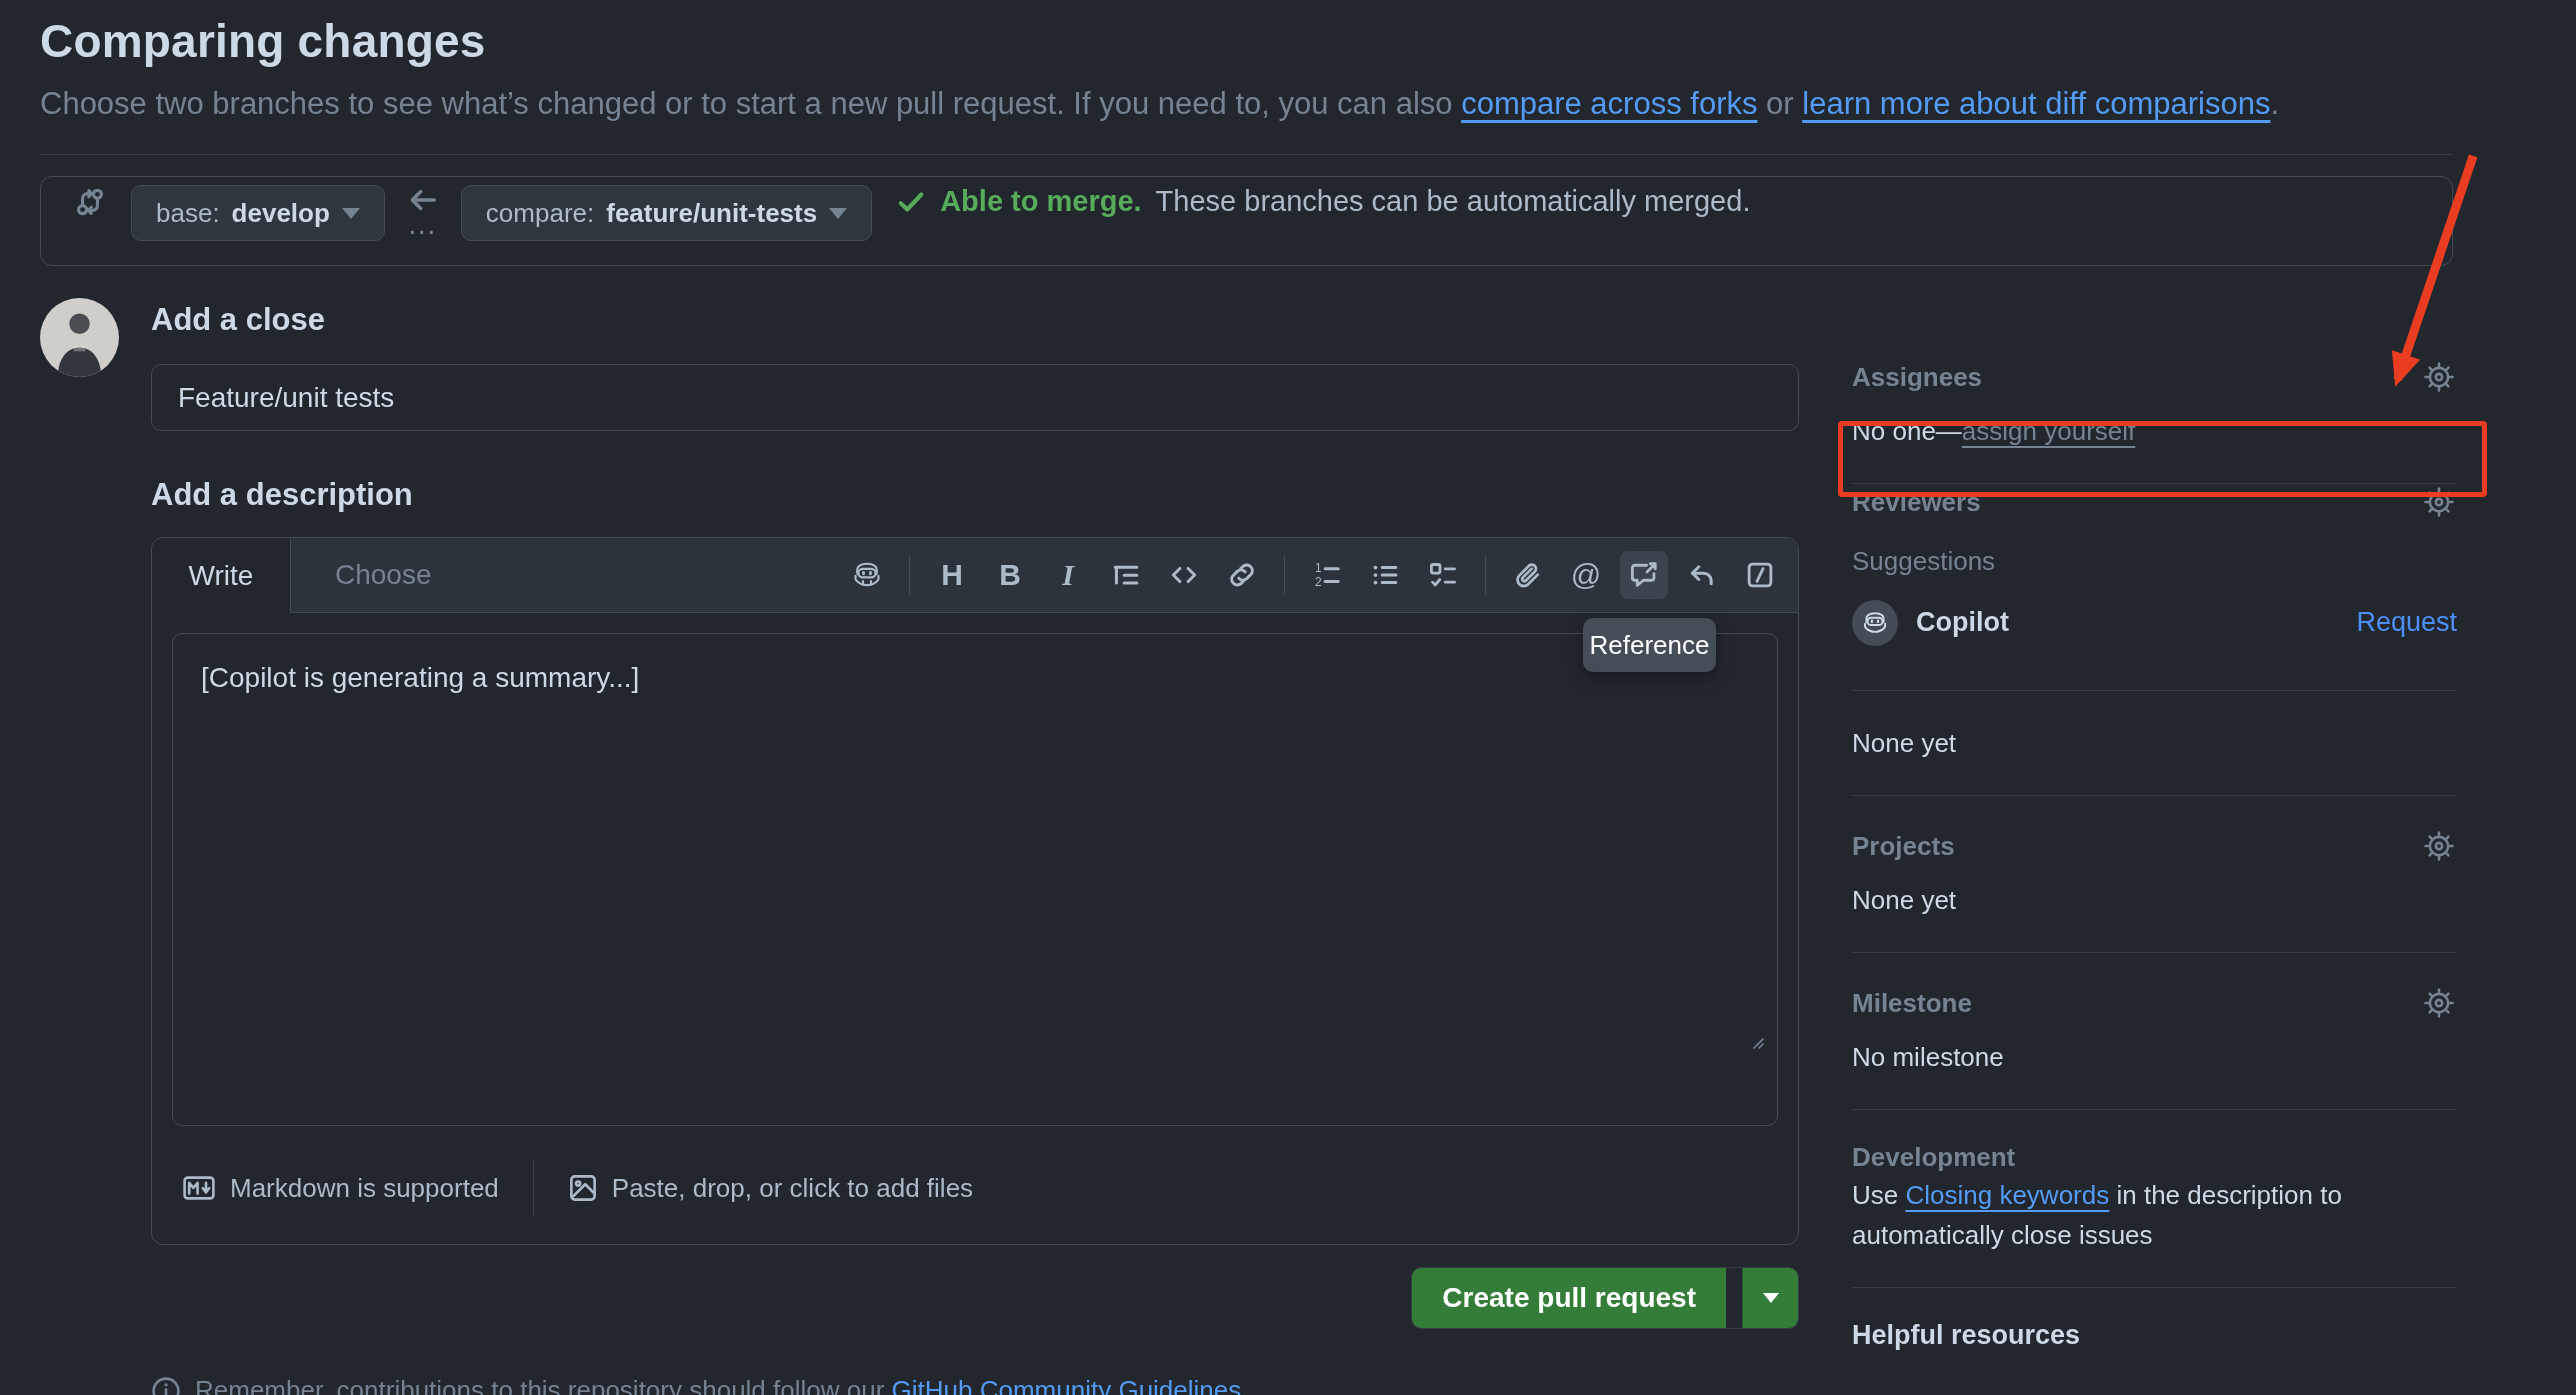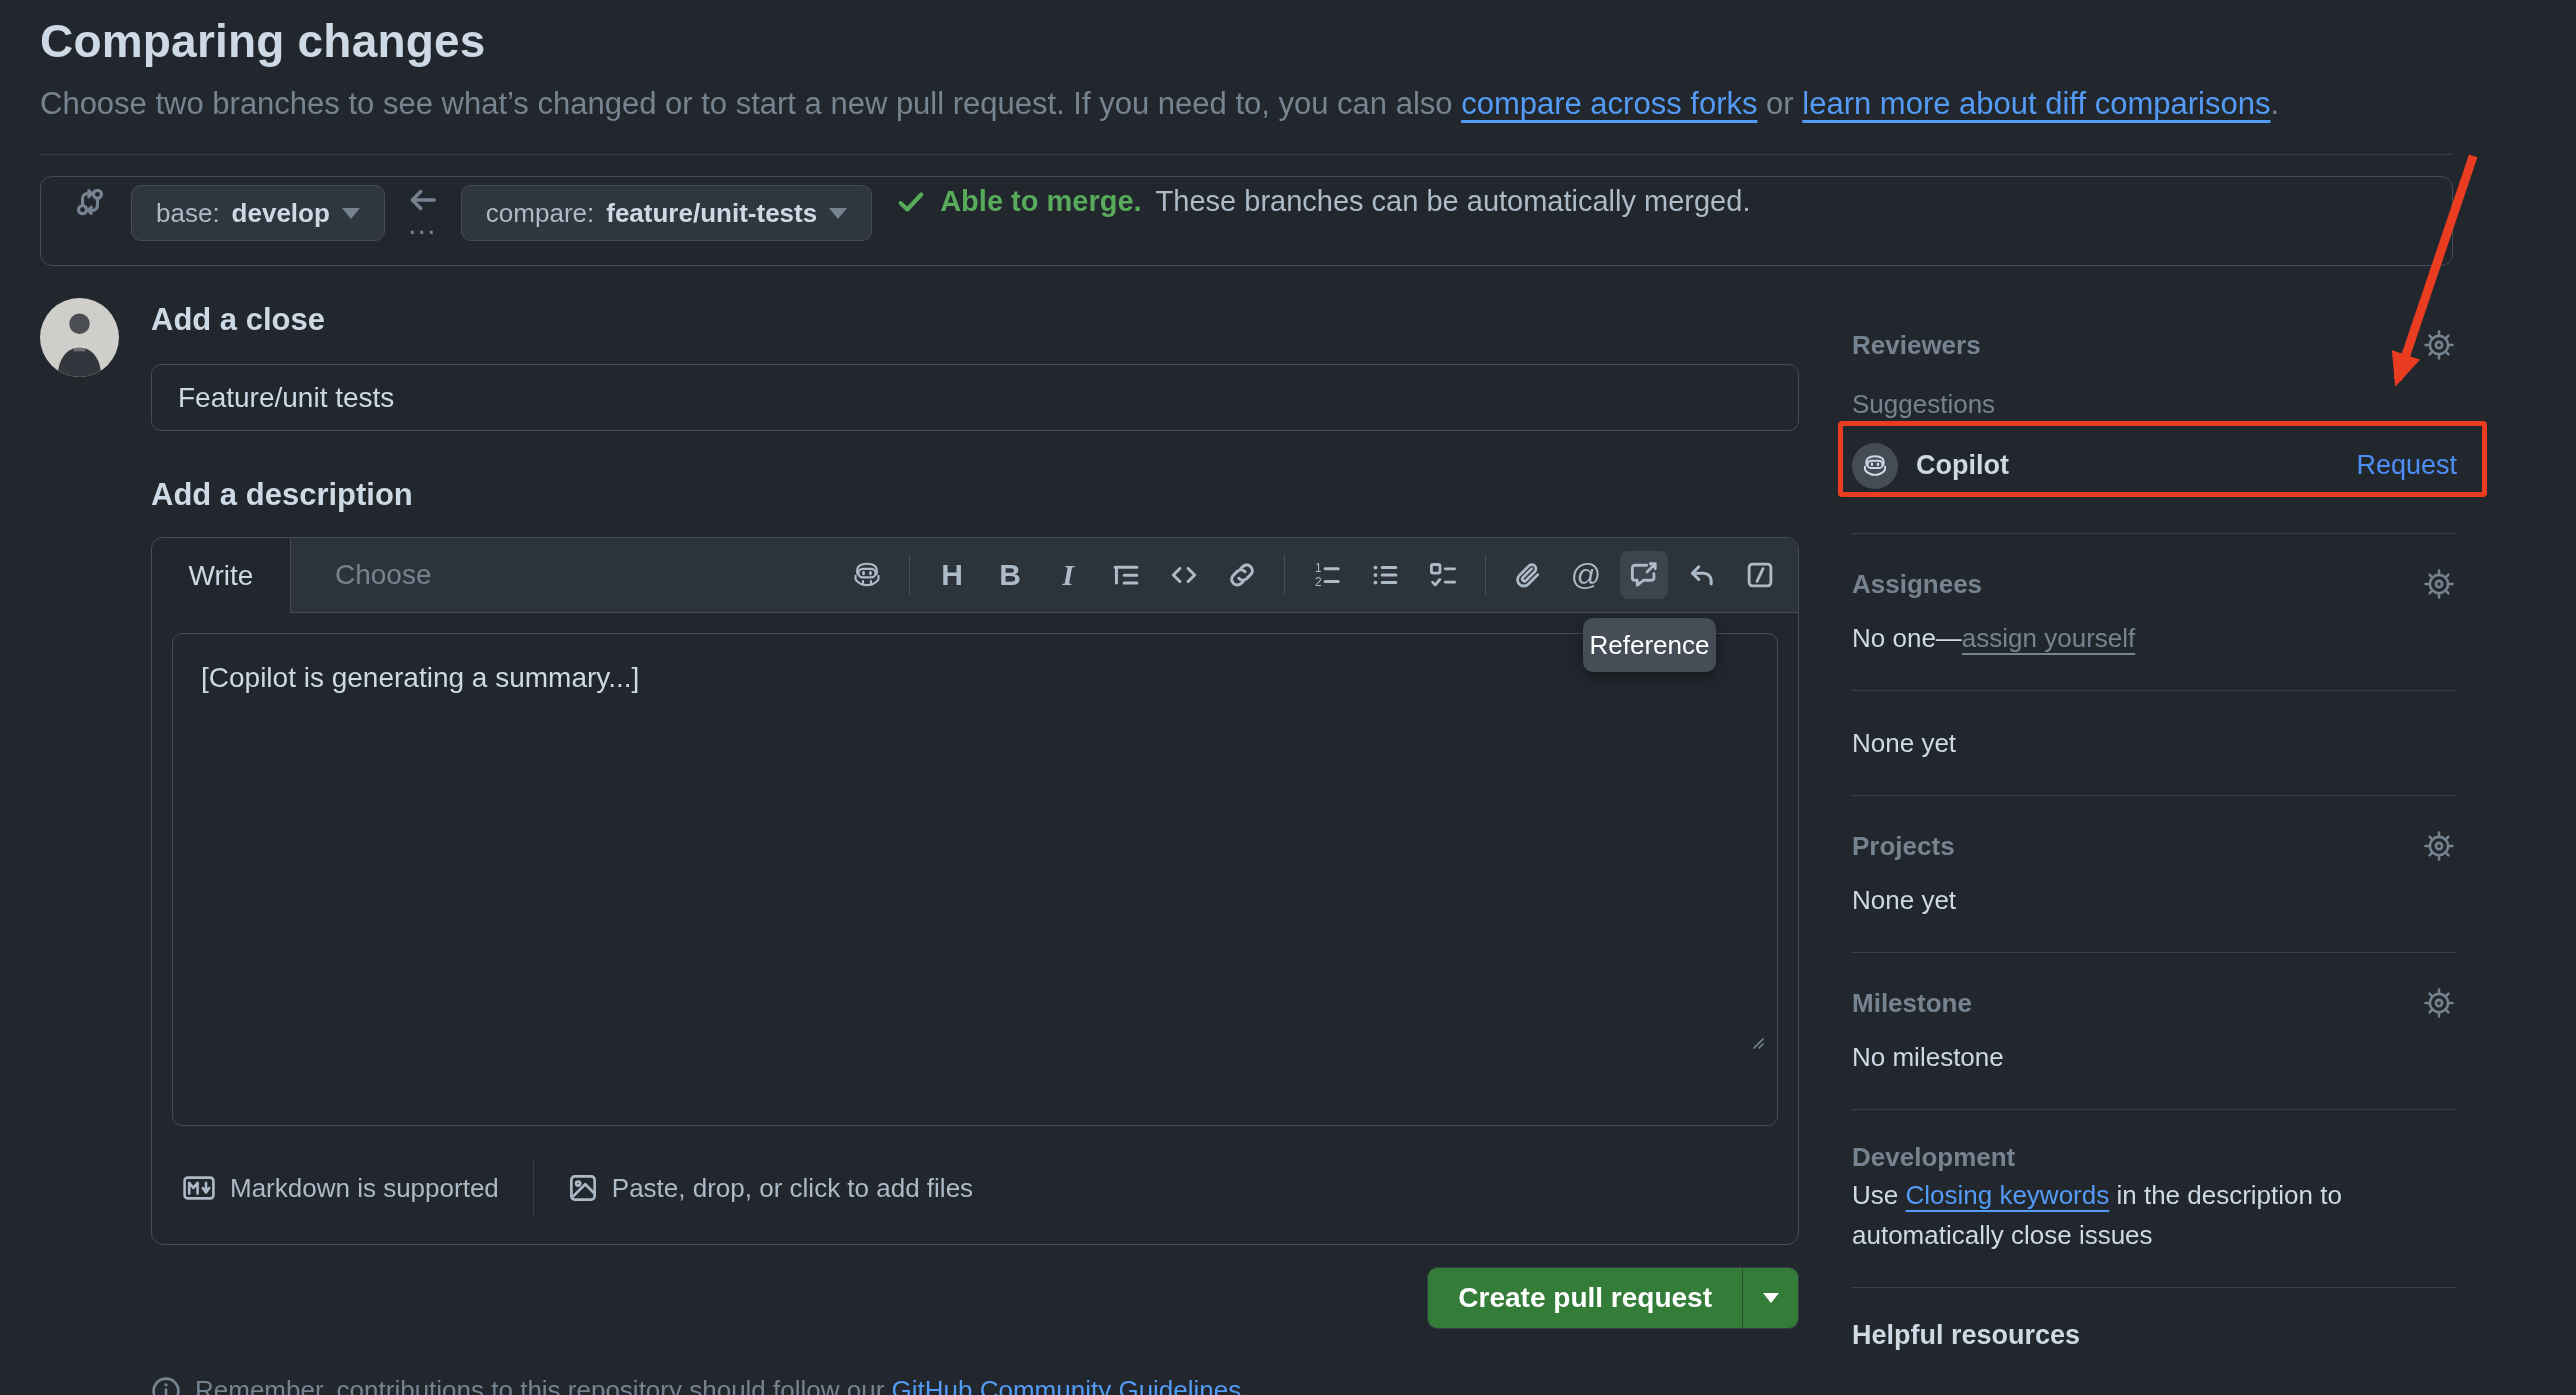--- a/index.html
+++ b/index.html
@@ -85,21 +85,21 @@
   .editor-foot{display:flex;align-items:center;padding:10px 20px 28px 30px;font-size:26px;color:var(--fg2);gap:20px;}
   .foot-item{display:flex;align-items:center;gap:14px;cursor:pointer;}
   .foot-sep{width:1px;height:56px;background:var(--border-soft);margin:0 14px;}
   .tooltip{
     position:absolute;left:1431px;top:80px;width:133px;height:54px;background:var(--tooltip);
     border-radius:10px;display:flex;align-items:center;justify-content:center;
     color:#fff;font-size:26px;z-index:20;box-shadow:0 6px 16px rgba(0,0,0,.35);
   }
   
   .submit-row{display:flex;justify-content:flex-end;margin-top:22px;}
-  .btn-split{display:flex;height:62px;border-radius:10px;overflow:hidden;border:1px solid rgba(205,217,229,.12);cursor:pointer;}
+  .btn-split{display:flex;height:62px;border-radius:10px;overflow:hidden;border:1px solid rgba(205,217,229,.12);cursor:pointer;gap:16px;}
   .btn-main{background:var(--btn-green);color:#fff;font-size:28px;font-weight:600;display:flex;align-items:center;padding:0 30px;}
   .btn-caret{background:var(--btn-green);width:56px;display:flex;align-items:center;justify-content:center;border-left:1px solid rgba(27,31,36,.45);}
   .btn-caret .caret{border-top-color:#fff;border-left-width:8px;border-right-width:8px;border-top-width:10px;}
   .guidelines{display:flex;align-items:center;gap:14px;margin-top:46px;font-size:26px;color:var(--muted);}
   
   .sidebar{position:absolute;left:1852px;top:327px;width:605px;}
   .sb-section{padding:32px 0;border-bottom:1px solid var(--border-soft);}
   .sb-section.first{padding-top:0;}
   .sb-section.last{border-bottom:none;}
   .sb-title-row{display:flex;align-items:center;justify-content:space-between;margin-bottom:16px;}
@@ -337,20 +337,36 @@
         </svg>
     </span>
     <span>
       <span>Remember, contributions to this repository should follow our </span><a class="link">GitHub Community Guidelines</a><span>.</span>
     </span>
   </div>
 </div>
 
 <div class="sidebar">
 
+  <div class="sb-section">
+    <div class="sb-title-row">
+      <span class="sb-title">Assignees</span>
+      <button class="gear-btn">
+        <svg width="36" height="36" viewBox="0 0 24 24" fill="none" stroke="currentColor" stroke-width="1.7" stroke-linecap="round">
+            <circle cx="12" cy="12" r="6.1"></circle>
+            <circle cx="12" cy="12" r="2.1"></circle>
+            <path d="M12 3v2.9M12 18.1V21M3 12h2.9M18.1 12H21M5.7 5.7l2 2M16.3 16.3l2 2M18.3 5.7l-2 2M7.7 16.3l-2 2"></path>
+          </svg>
+      </button>
+    </div>
+    <div class="sb-body">
+      <span>No one—</span><a class="sb-muted-link">assign yourself</a>
+    </div>
+  </div>
+
   <div class="sb-section first">
     <div class="sb-title-row">
       <span class="sb-title">Reviewers</span>
       <button class="gear-btn">
         <svg width="36" height="36" viewBox="0 0 24 24" fill="none" stroke="currentColor" stroke-width="1.7" stroke-linecap="round">
             <circle cx="12" cy="12" r="6.1"></circle>
             <circle cx="12" cy="12" r="2.1"></circle>
             <path d="M12 3v2.9M12 18.1V21M3 12h2.9M18.1 12H21M5.7 5.7l2 2M16.3 16.3l2 2M18.3 5.7l-2 2M7.7 16.3l-2 2"></path>
           </svg>
       </button>
@@ -365,36 +381,20 @@
           <rect x="8.4" y="9" width="2" height="3.2" rx="1" fill="currentColor" stroke="none"></rect>
           <rect x="13.6" y="9" width="2" height="3.2" rx="1" fill="currentColor" stroke="none"></rect>
         </svg>
       </span>
       <span class="copilot-name">Copilot</span>
       <a class="request-link">Request</a>
     </div>
   </div>
 
   <div class="sb-section">
-    <div class="sb-title-row">
-      <span class="sb-title">Assignees</span>
-      <button class="gear-btn">
-        <svg width="36" height="36" viewBox="0 0 24 24" fill="none" stroke="currentColor" stroke-width="1.7" stroke-linecap="round">
-            <circle cx="12" cy="12" r="6.1"></circle>
-            <circle cx="12" cy="12" r="2.1"></circle>
-            <path d="M12 3v2.9M12 18.1V21M3 12h2.9M18.1 12H21M5.7 5.7l2 2M16.3 16.3l2 2M18.3 5.7l-2 2M7.7 16.3l-2 2"></path>
-          </svg>
-      </button>
-    </div>
-    <div class="sb-body">
-      <span>No one—</span><a class="sb-muted-link">assign yourself</a>
-    </div>
-  </div>
-
-  <div class="sb-section">
     <div class="sb-body">None yet</div>
   </div>
 
   <div class="sb-section">
     <div class="sb-title-row">
       <span class="sb-title">Projects</span>
       <button class="gear-btn">
         <svg width="36" height="36" viewBox="0 0 24 24" fill="none" stroke="currentColor" stroke-width="1.7" stroke-linecap="round">
             <circle cx="12" cy="12" r="6.1"></circle>
             <circle cx="12" cy="12" r="2.1"></circle>

